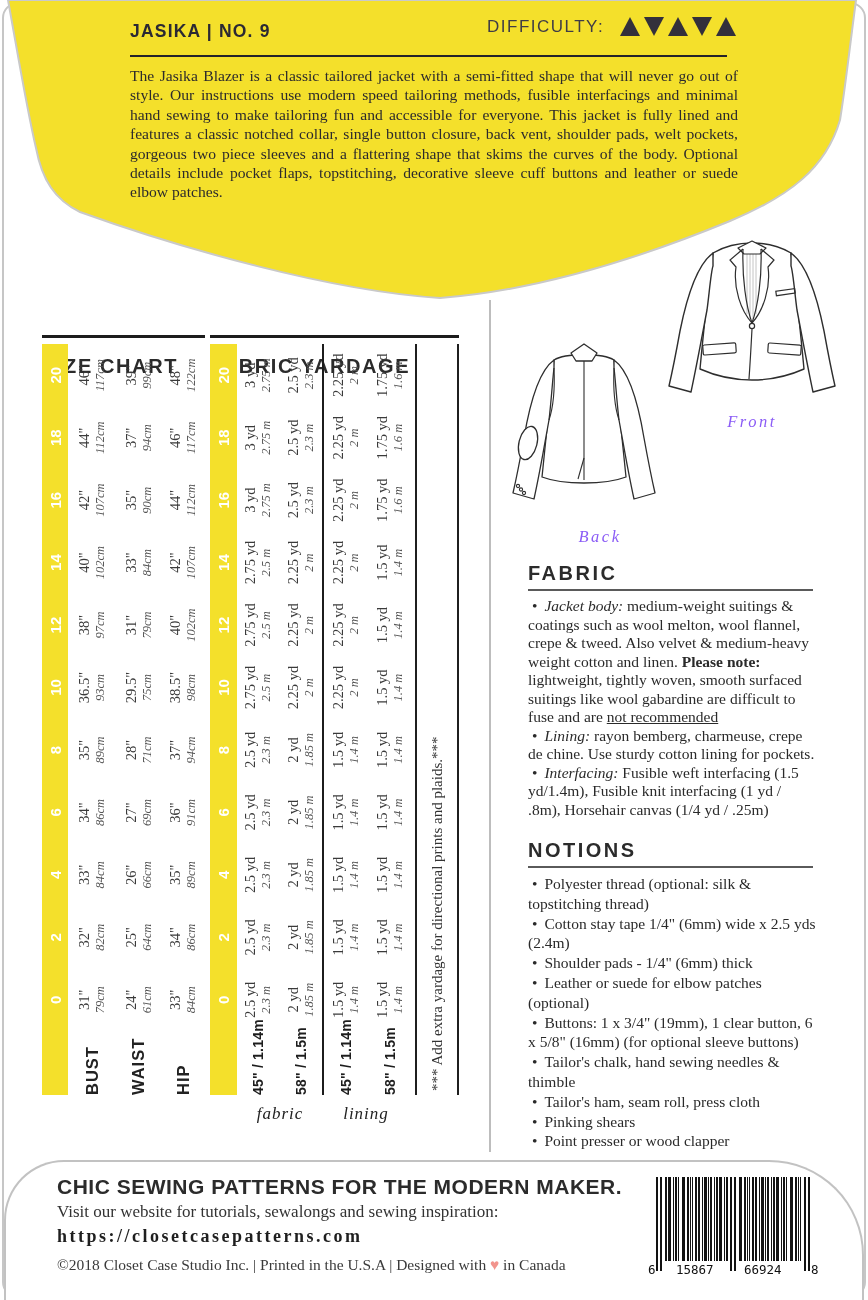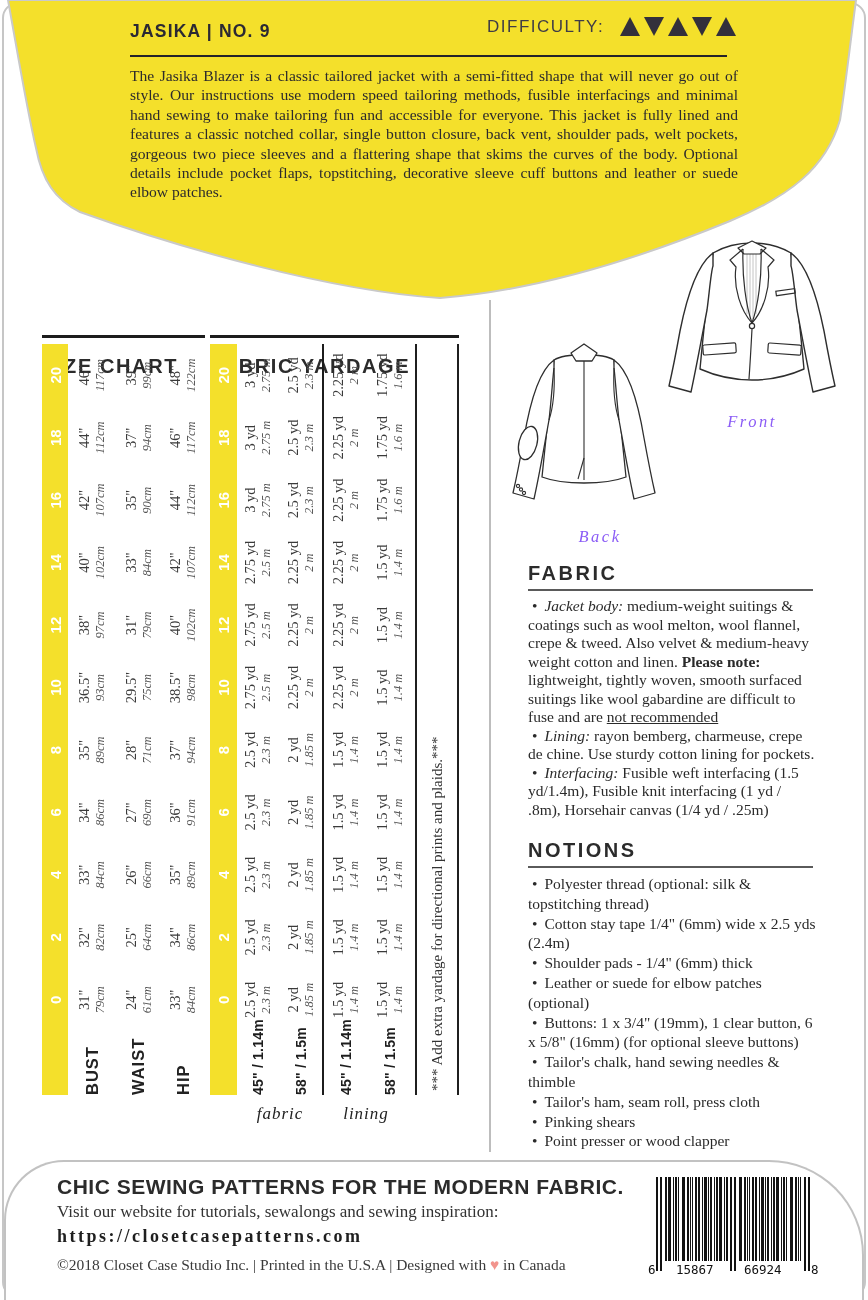--- a/index.html
+++ b/index.html
@@ -522,21 +522,21 @@
     <div class="bullet"><span class="bdot">•</span><span>Cotton stay tape 1/4" (6mm) wide x 2.5 yds (2.4m)</span></div>
     <div class="bullet"><span class="bdot">•</span><span>Shoulder pads - 1/4" (6mm) thick</span></div>
     <div class="bullet"><span class="bdot">•</span><span>Leather or suede for elbow patches (optional)</span></div>
     <div class="bullet"><span class="bdot">•</span><span>Buttons: 1 x 3/4" (19mm), 1 clear button, 6 x 5/8" (16mm) (for optional sleeve buttons)</span></div>
     <div class="bullet"><span class="bdot">•</span><span>Tailor's chalk, hand sewing needles &amp; thimble</span></div>
     <div class="bullet"><span class="bdot">•</span><span>Tailor's ham, seam roll, press cloth</span></div>
     <div class="bullet"><span class="bdot">•</span><span>Pinking shears</span></div>
     <div class="bullet"><span class="bdot">•</span><span>Point presser or wood clapper</span></div>
   </div>
 
-<div class="abs" id="footer-headline">CHIC SEWING PATTERNS FOR THE MODERN FABRIC.</div>
+<div class="abs" id="footer-headline">CHIC SEWING PATTERNS FOR THE MODERN MAKER.</div>
 <div class="abs" id="footer-visit">Visit our website for tutorials, sewalongs and sewing inspiration:</div>
 <div class="abs" id="footer-url">https://closetcasepatterns.com</div>
 <div class="abs" id="footer-copy"><span>©2018 Closet Case Studio Inc.  |  Printed in the U.S.A  |  Designed with </span><span id="heart">♥</span><span> in Canada</span></div>
 <div class="abs" id="barcode">
   <svg id="barcode-svg" width="172" height="100">
       <rect x="8" y="3" width="2" height="94" fill="#121212"></rect>
       <rect x="12" y="3" width="2" height="94" fill="#121212"></rect>
       <rect x="17" y="3" width="2" height="84" fill="#121212"></rect>
       <rect x="20" y="3" width="3" height="84" fill="#121212"></rect>
       <rect x="25" y="3" width="1" height="84" fill="#121212"></rect>

